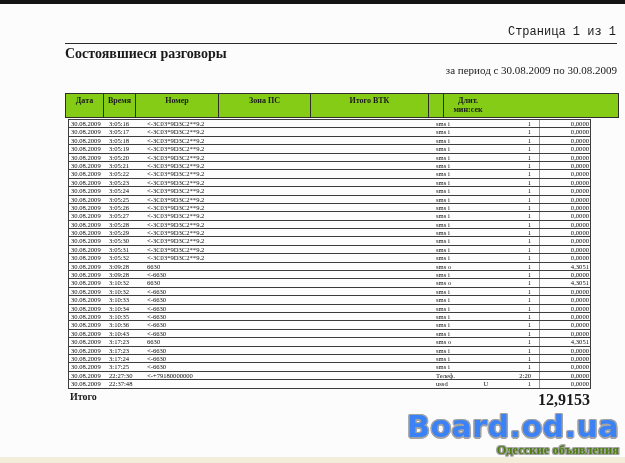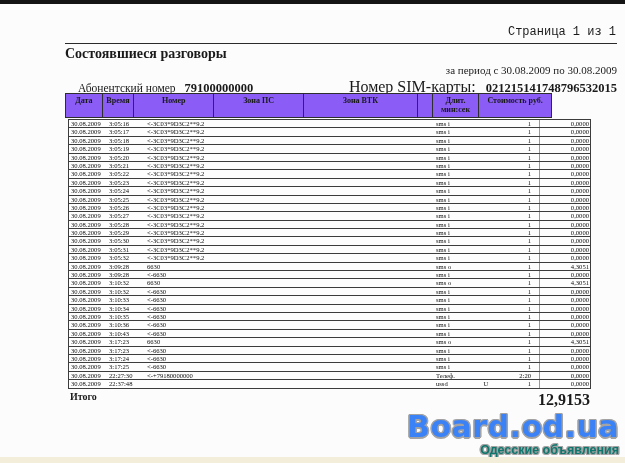--- a/index.html
+++ b/index.html
@@ -9,22 +9,22 @@
   .page-label{position:absolute;top:25px;right:9px;font-size:12px;font-family:Liberation Mono, monospace;}
   .rule{position:absolute;top:43px;left:65px;width:552px;height:1px;background:#2a2a2a;}
   .title{position:absolute;top:46px;left:65px;width:552px;text-align:left;
          font-size:14px;font-weight:bold;}
   .subtitle{position:absolute;top:64px;left:65px;width:552px;text-align:right;font-size:11px;}
   .subline{position:absolute;top:78px;left:65px;width:552px;display:flex;
            justify-content:space-between;align-items:baseline;}
   .subline .lg{padding-left:13px;font-size:11.5px;}
   .subline b{font-size:12.5px;}
   .subline .num{padding-left:6px;}
-  .thead{position:absolute;top:93px;left:65px;width:487px;height:25px;display:flex;
-         border:1px solid #2e2e2e;box-sizing:border-box;background:#8b5cf6;}
+  .thead{position:absolute;top:93px;left:65px;width:554px;height:25px;display:flex;
+         border:1px solid #2e2e2e;box-sizing:border-box;background:#84cc16;}
   .hc{box-sizing:border-box;border-right:1px solid #2e2e2e;font-size:8px;font-weight:bold;
       text-align:center;line-height:1.15;padding-top:1.5px;overflow:hidden;}
   .hc:last-child{border-right:none;}
   .col0{width:38px}.col1{width:32px}.col2{width:83px}.col3{width:92px}.col4{width:118px}
   .col5{width:52px}.col6{width:15px}.col7{width:48px}.col8{width:74px}
   .tbody{position:absolute;top:119px;left:68px;width:523px;}
   .trow{position:relative;height:9.4px;margin-top:-1px;border:1px solid #3c3c3c;
         box-sizing:border-box;background:#fdfdfd;}
   .trow:first-child{margin-top:0;}
   .c{position:absolute;top:0;height:100%;font-size:6.6px;line-height:8px;
@@ -35,58 +35,47 @@
   .c-cost{left:458px;width:62px;text-align:right}
   .sep{position:absolute;left:470px;top:0;bottom:0;width:1px;background:#9a9a9a;}
   .total-label{position:absolute;top:391px;left:70px;font-size:10px;font-weight:bold;}
   .total-value{position:absolute;top:391px;left:506px;width:84px;text-align:right;
                font-size:16px;font-weight:bold;}
   .watermark{position:absolute;right:6px;bottom:7px;text-align:right;line-height:1;}
   .wm1{font-family:"DejaVu Sans",sans-serif;font-weight:bold;font-size:30px;color:#3b82f6;
        letter-spacing:0.5px;
        text-shadow:-1.5px 0 0 #a3a3a3,1.5px 0 0 #a3a3a3,0 -1.5px 0 #a3a3a3,0 1.5px 0 #a3a3a3,
                    -1px -1px 0 #a3a3a3,1px -1px 0 #a3a3a3,-1px 1px 0 #a3a3a3,1px 1px 0 #a3a3a3;}
-  .wm2{font-family:Liberation Sans, sans-serif;font-weight:bold;font-size:12.5px;color:#0f766e;
+  .wm2{font-family:Liberation Serif, serif;font-weight:bold;font-size:12.5px;color:#4d7c0f;
        margin-top:2px;
        text-shadow:-1.2px 0 0 #a3a3a3,1.2px 0 0 #a3a3a3,0 -1.2px 0 #a3a3a3,0 1.2px 0 #a3a3a3,
                    -1px -1px 0 #a3a3a3,1px -1px 0 #a3a3a3,-1px 1px 0 #a3a3a3,1px 1px 0 #a3a3a3;}
   .bottom-strip{position:absolute;left:0;right:0;bottom:0;height:6px;background:#f2eed9;}
 </style>
 </head>
 <body>
 
 <div class="page">
   <div class="topbar"></div>
 
   <div class="page-label">Страница 1 из 1</div>
   <div class="rule"></div>
 
   <div class="title">Состоявшиеся разговоры</div>
   <div class="subtitle">за период с 30.08.2009 по 30.08.2009</div>
 
-  <div class="subline">
-    <span class="lg">
-      <span>Абонентский номер</span>
-      <b class="num">79100000000</b>
-    </span>
-    <span class="rg">
-      <span>Номер SIM-карты:</span>
-      <b class="num">021215141748796532015</b>
-    </span>
-  </div>
 
   <div class="thead" id="thead">
       <div class="hc col0">Дата</div>
       <div class="hc col1">Время</div>
       <div class="hc col2">Номер</div>
       <div class="hc col3">Зона ПС</div>
-      <div class="hc col4">Зона ВТК</div>
+      <div class="hc col4">Итого ВТК</div>
       <div class="hc col6"></div>
       <div class="hc col7">Длит. мин:сек</div>
-      <div class="hc col8">Стоимость руб.</div>
     </div>
   <div class="tbody" id="tbody">
       <div class="trow">
         <span class="c c-date">30.08.2009</span>
         <span class="c c-time">3:05:16</span>
         <span class="c c-number">&lt;-3C03*9D3C2**9.2</span>
         <span class="c c-service">sms i</span>
         <span class="c c-flag"></span>
         <span class="c c-dur">1</span>
         <span class="c c-cost">0,0000</span>

